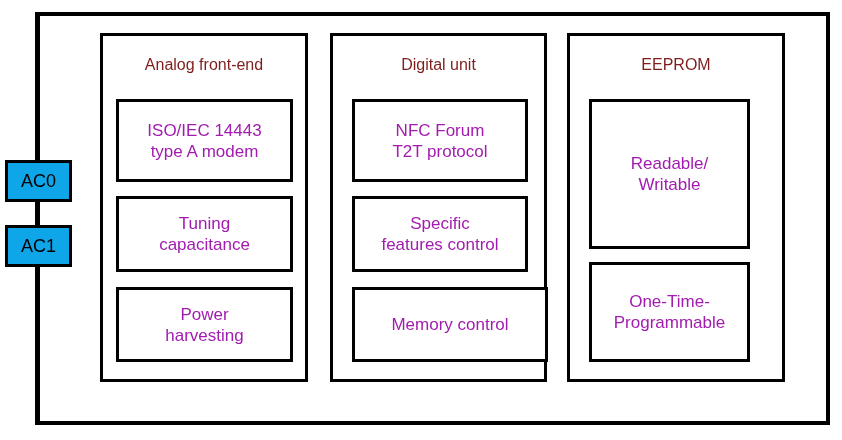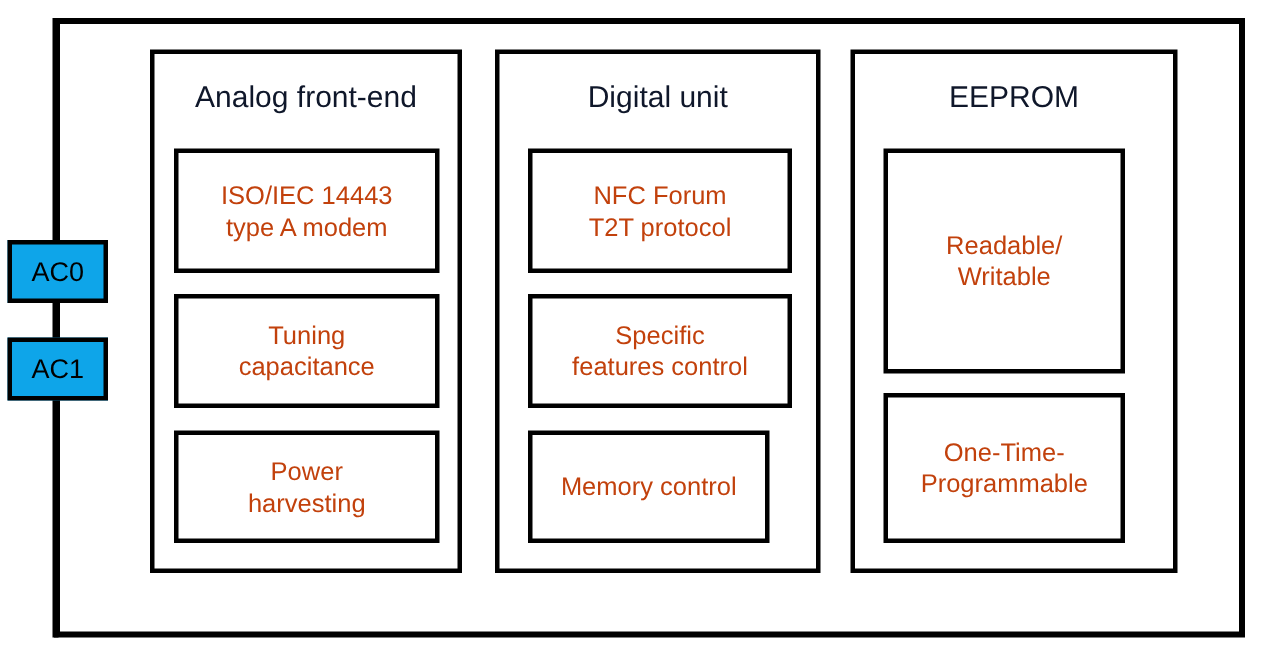--- a/index.html
+++ b/index.html
@@ -52,30 +52,30 @@
     text-align: center;
     z-index: 3;
   }
 
   
   .group-title {
     position: absolute;
     left: 0;
     right: 0;
     text-align: center;
-    font-size: 20px;
+    font-size: 16px;
     line-height: 26px;
-    color: #0f172a;
+    color: #7f1d1d;
     white-space: nowrap;
   }
 
   .leaf-label {
     font-size: 17px;
     line-height: 21px;
-    color: #c2410c;
+    color: #a21caf;
     padding: 0 4px;
   }
 
   .pad-label {
     font-size: 18px;
     line-height: 21px;
     color: #000000;
   }
 
   
@@ -138,21 +138,21 @@
     </div>
   </div>
 
   <div class="abs leaf-box" style="left:352px; top:196px; width:176px; height:76px;">
     <div class="leaf-label">
       <span>Specific</span><br>
       <span>features control</span>
     </div>
   </div>
 
-  <div class="abs leaf-box" style="left:352px; top:287px; width:161px; height:75px;">
+  <div class="abs leaf-box" style="left:352px; top:287px; width:196px; height:75px;">
     <div class="leaf-label">
       <span>Memory control</span>
     </div>
   </div>
 
   <div class="abs group-box" style="left:567px; top:33px; width:218px; height:349px;">
     <div class="group-title" style="top:16px;">EEPROM</div>
   </div>
 
   <div class="abs leaf-box" style="left:589px; top:99px; width:161px; height:150px;">

